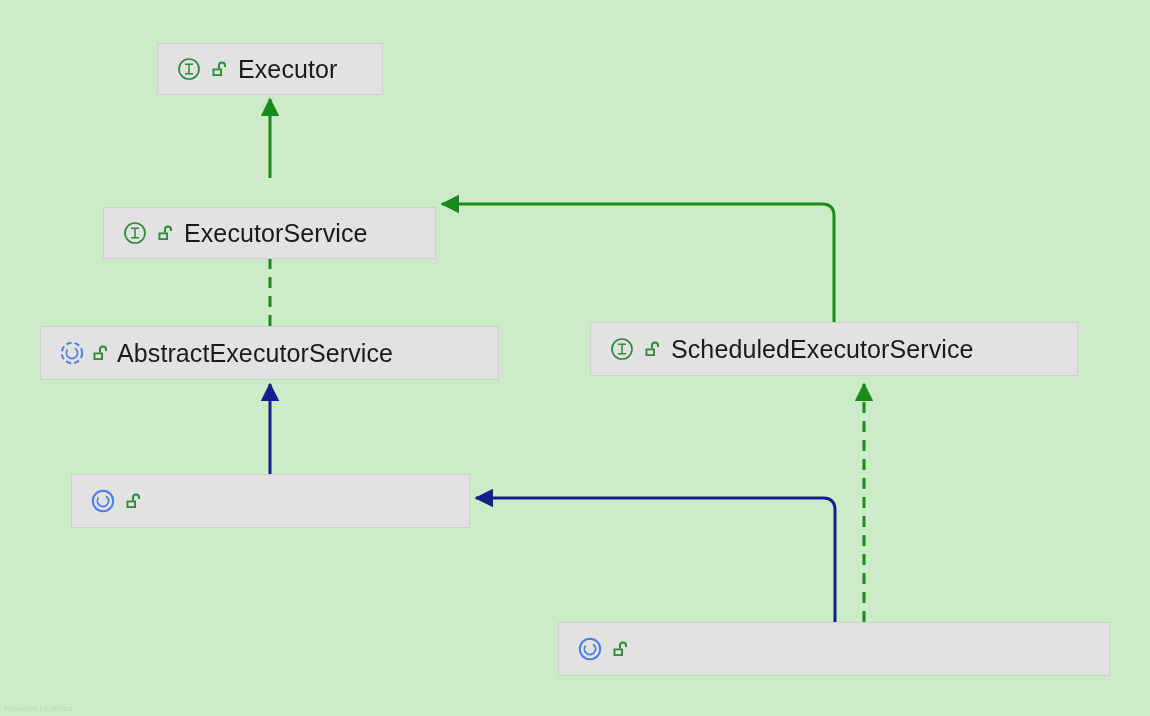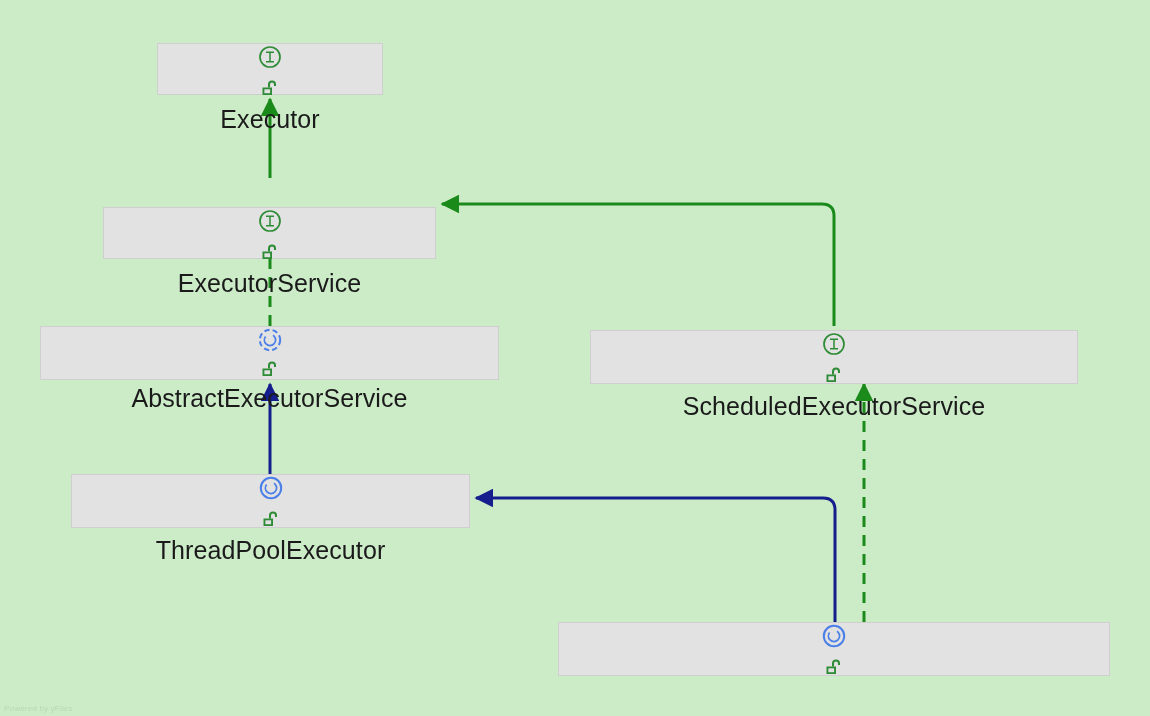--- a/index.html
+++ b/index.html
@@ -30,21 +30,20 @@
   }
   .node {
     position: absolute;
     box-sizing: border-box;
     background: #e2e2e2;
     border: 1px solid #cfcfcf;
     display: flex;
     align-items: center;
     padding: 0 18px;
     gap: 9px;
-    flex-direction: column;
   }
   .node-label {
     font-size: 25px;
     color: #1a1a1a;
     line-height: 1;
     white-space: nowrap;
     letter-spacing: 0.1px;
   }
   .type-icon, .lock-icon {
     flex: 0 0 auto;
@@ -123,21 +122,21 @@
       <circle cx="13" cy="13" r="5.6" fill="none" stroke="#4a7fe8" stroke-width="1.7" stroke-dasharray="25 8" transform="rotate(-45 13 13)"></circle>
     </svg>
     <svg class="lock-icon" viewBox="0 0 19 19">
       <path d="M 9 8.5 L 9 5.5 A 3 3 0 0 1 15 5.5 L 15 7" fill="none" stroke="#2e8b36" stroke-width="2"></path>
       <rect x="2.5" y="8.5" width="9.5" height="7.5" fill="#2e8b36"></rect>
       <rect x="4.4" y="10.3" width="5.7" height="3.9" fill="#e2e2e2"></rect>
     </svg>
     <span class="node-label">AbstractExecutorService</span>
   </div>
 
-  <div class="node" style="left:590px; top:330px; width:488px; height:54px;">
+  <div class="node" style="left:590px; top:322px; width:488px; height:54px;">
     <svg class="type-icon" viewBox="0 0 26 26">
       <circle cx="13" cy="13" r="10" fill="none" stroke="#2e8b36" stroke-width="1.7"></circle>
       <path d="M 9 8.2 L 17 8.2 M 13 8.2 L 13 17.8 M 9 17.8 L 17 17.8" stroke="#2e8b36" stroke-width="1.5" fill="none"></path>
     </svg>
     <svg class="lock-icon" viewBox="0 0 19 19">
       <path d="M 9 8.5 L 9 5.5 A 3 3 0 0 1 15 5.5 L 15 7" fill="none" stroke="#2e8b36" stroke-width="2"></path>
       <rect x="2.5" y="8.5" width="9.5" height="7.5" fill="#2e8b36"></rect>
       <rect x="4.4" y="10.3" width="5.7" height="3.9" fill="#e2e2e2"></rect>
     </svg>
     <span class="node-label">ScheduledExecutorService</span>
@@ -146,21 +145,20 @@
   <div class="node" style="left:71px; top:474px; width:399px; height:54px;">
     <svg class="type-icon" viewBox="0 0 26 26">
       <circle cx="13" cy="13" r="10.2" fill="none" stroke="#4a7fe8" stroke-width="2"></circle>
       <circle cx="13" cy="13" r="5.6" fill="none" stroke="#4a7fe8" stroke-width="1.7" stroke-dasharray="25 8" transform="rotate(-45 13 13)"></circle>
     </svg>
     <svg class="lock-icon" viewBox="0 0 19 19">
       <path d="M 9 8.5 L 9 5.5 A 3 3 0 0 1 15 5.5 L 15 7" fill="none" stroke="#2e8b36" stroke-width="2"></path>
       <rect x="2.5" y="8.5" width="9.5" height="7.5" fill="#2e8b36"></rect>
       <rect x="4.4" y="10.3" width="5.7" height="3.9" fill="#e2e2e2"></rect>
     </svg>
-    <span class="node-label">ThreadPoolExecutor</span>
   </div>
 
   <div class="node" style="left:558px; top:622px; width:552px; height:54px;">
     <svg class="type-icon" viewBox="0 0 26 26">
       <circle cx="13" cy="13" r="10.2" fill="none" stroke="#4a7fe8" stroke-width="2"></circle>
       <circle cx="13" cy="13" r="5.6" fill="none" stroke="#4a7fe8" stroke-width="1.7" stroke-dasharray="25 8" transform="rotate(-45 13 13)"></circle>
     </svg>
     <svg class="lock-icon" viewBox="0 0 19 19">
       <path d="M 9 8.5 L 9 5.5 A 3 3 0 0 1 15 5.5 L 15 7" fill="none" stroke="#2e8b36" stroke-width="2"></path>
       <rect x="2.5" y="8.5" width="9.5" height="7.5" fill="#2e8b36"></rect>

